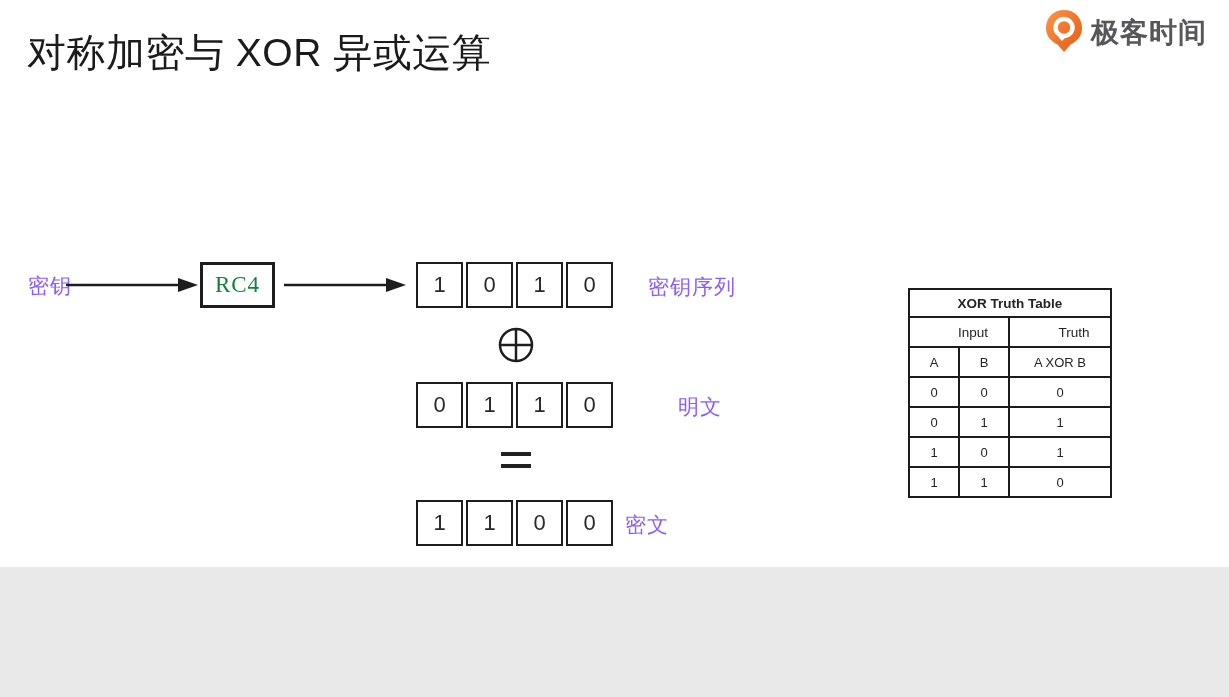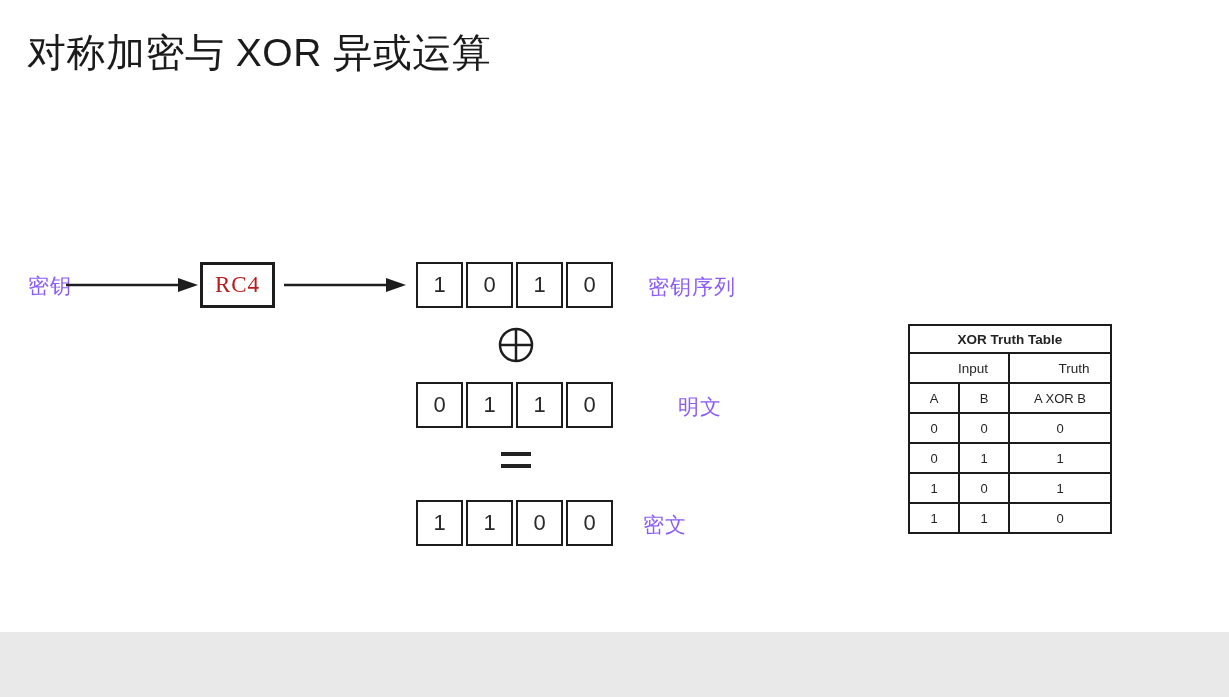--- a/index.html
+++ b/index.html
@@ -1,17 +1,17 @@
 <!DOCTYPE html>
 <html><head>
 <meta charset="utf-8">
 <style>
   html,body{margin:0;padding:0;background:#e9e9e9;}
   .slide{
-    position:relative;width:1229px;height:632px;background:#ffffff;
+    position:relative;width:1229px;height:567px;background:#ffffff;
     overflow:hidden;font-family:"Liberation Sans",sans-serif;
     margin:0 auto;
     text-decoration:underline;
   }
   
   .title{
     position:absolute;left:27px;top:26px;
     font-size:39px;font-weight:400;letter-spacing:.5px;color:#1b1b1b;
     font-family:"Liberation Sans","DejaVu Sans",sans-serif;
   }
@@ -22,61 +22,77 @@
   }
   
   .cjk-label{
     position:absolute;font-family:"Liberation Serif","DejaVu Serif",serif;
     font-size:21px;color:#8b5cf6;letter-spacing:1px;white-space:nowrap;
   }
   .rc4-box{
     position:absolute;left:200px;top:262px;width:75px;height:46px;
     box-sizing:border-box;border:3px solid #1d1d1d;background:#fff;
     display:flex;align-items:center;justify-content:center;
-    font-family:"Liberation Serif","DejaVu Serif",serif;font-size:23px;color:#b91c1c;
+    font-family:"Liberation Serif","DejaVu Serif",serif;font-size:23px;color:#15803d;
     letter-spacing:1px;
   }
   .bit-row{position:absolute;display:flex;gap:3px;}
   .bit-cell{
     box-sizing:border-box;width:47px;height:46px;border:2.5px solid #1d1d1d;
     background:#fff;display:flex;align-items:center;justify-content:center;
     font-family:"Liberation Sans","DejaVu Sans",sans-serif;
     font-size:22px;color:#2a2a2a;
   }
   .row-keystream{left:416px;top:262px;}
   .row-plaintext{left:416px;top:382px;}
   .row-ciphertext{left:416px;top:500px;}
   .equals{position:absolute;left:501px;top:452px;width:30px;}
   .equals .bar{height:4px;background:#222;margin-bottom:8px;}
   .arrow-svg,.xor-svg{position:absolute;}
   
   .truth-table{
     position:absolute;left:908px;top:288px;border-collapse:collapse;
     font-family:"Liberation Sans","DejaVu Sans",sans-serif;color:#242424;
     table-layout:fixed;
-    margin-top:36px;
   }
   .truth-table th,.truth-table td{
     border:2px solid #1c1c1c;text-align:center;padding:0;background:#fff;
   }
   .truth-table .tt-title{width:196px;height:26px;font-size:13.5px;font-weight:700;}
   .truth-table .tt-io{height:28px;font-size:13.5px;font-weight:400;padding-left:28px;}
   .truth-table .tt-col{height:28px;font-size:13px;font-weight:400;}
   .truth-table td{height:28px;font-size:13px;}
   .col-a{width:48px;}.col-b{width:48px;}.col-out{width:100px;}
   
   .footer-bar{position:absolute;left:0;top:670px;width:1229px;height:27px;}
 </style>
 </head>
 <body>
 
 <div class="slide">
 
   <div class="title">对称加密与 XOR 异或运算</div>
 
+  <div class="logo">
+    <span>
+      <svg width="40" height="44" viewBox="0 0 40 44">
+        <defs>
+          <linearGradient id="lg" x1="0" y1="0" x2="1" y2="1">
+            <stop offset="0" stop-color="#f89b47"></stop>
+            <stop offset="0.55" stop-color="#f0712a"></stop>
+            <stop offset="1" stop-color="#e85e12"></stop>
+          </linearGradient>
+        </defs>
+        <path d="M20 1 C30.5 1 38 8.5 38 19 C38 27 33 32.5 26.5 35.5 L20 43 L13.5 35.5 C7 32.5 2 27 2 19 C2 8.5 9.5 1 20 1 Z" fill="url(#lg)"></path>
+        <circle cx="20" cy="18.5" r="8.5" fill="none" stroke="#ffffff" stroke-width="4.5"></circle>
+        <path d="M25 24.5 L18 32 L14.5 28.5 Z" fill="#ffffff"></path>
+      </svg>
+    </span>
+    <span class="logo-text">极客时间</span>
+  </div>
 
   <div class="cjk-label" style="left:28px;top:272px;">密钥</div>
 
   <svg class="arrow-svg" style="left:64px;top:275px;" width="136" height="20">
     <line x1="2" y1="10" x2="116" y2="10" stroke="#1d1d1d" stroke-width="2.5"></line>
     <polygon points="114,3 134,10 114,17" fill="#1d1d1d"></polygon>
   </svg>
 
   <div class="rc4-box">RC4</div>
 
@@ -111,21 +127,21 @@
     <div class="bar"></div>
       <div class="bar"></div>
   </div>
 
   <div class="bit-row row-ciphertext">
       <div class="bit-cell">1</div>
       <div class="bit-cell">1</div>
       <div class="bit-cell">0</div>
       <div class="bit-cell">0</div>
     </div>
-  <div class="cjk-label" style="left:643px;top:511px;">密文</div>
+  <div class="cjk-label" style="left:625px;top:511px;">密文</div>
 
   <table class="truth-table">
     <thead>
       <tr>
         <th class="tt-title" colspan="3">XOR Truth Table</th>
       </tr>
       <tr>
         <th class="tt-io" colspan="2">Input</th>
         <th class="tt-io">Truth</th>
       </tr>

